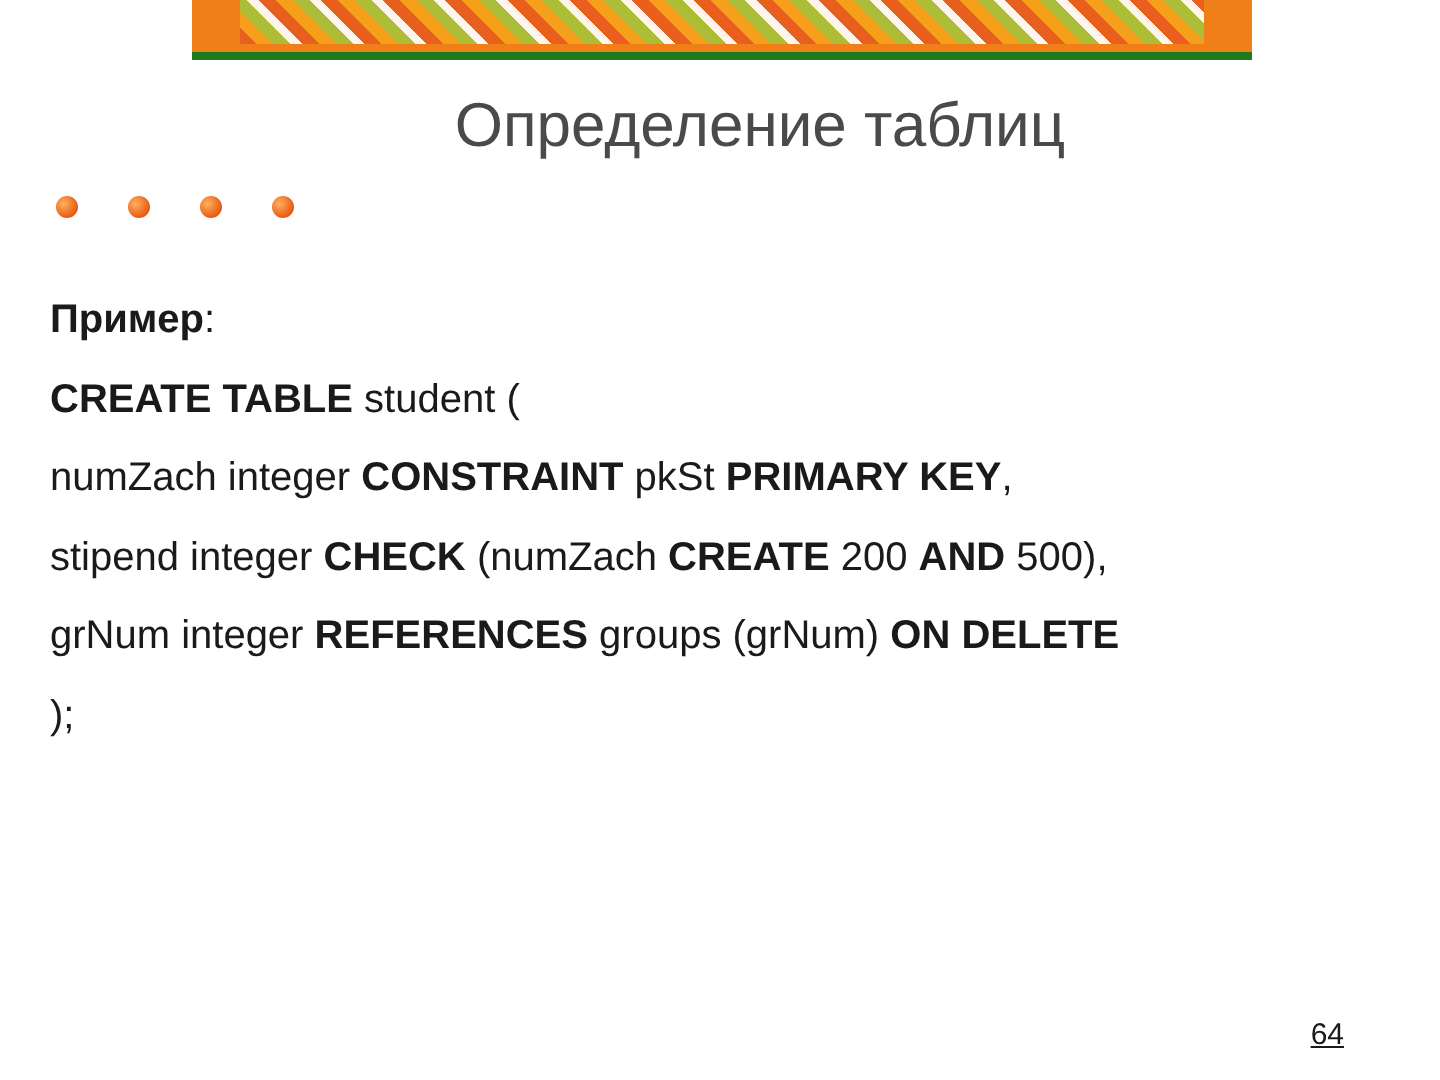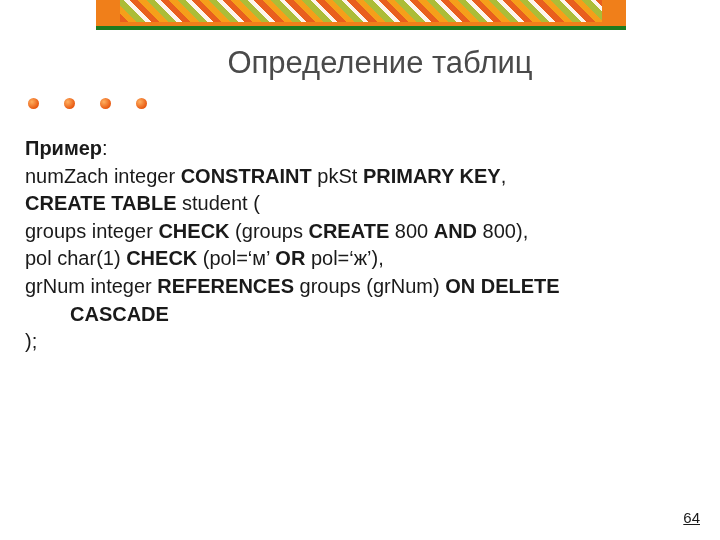--- a/index.html
+++ b/index.html
@@ -72,29 +72,29 @@
   .content {
     position: absolute;
     top: 135px;
     left: 25px;
     right: 25px;
     font-size: 20px;
     line-height: 1.38;
     color: #1a1a1a;
   }
   .content p {
-    margin: 0 0 0 0;
+    margin: 12px 0 0 0;
   }
   .indent {
     padding-left: 45px;
   }
   .pagenum {
     position: absolute;
     bottom: 14px;
-    right: 20px;
+    right: 48px;
     font-size: 15px;
     color: #1a1a1a;
     text-decoration: underline;
   }
   b { font-weight: 700; }
 </style>
 </head>
 <body>
 
 <div class="banner-wrap">
@@ -107,22 +107,20 @@
 
 <div class="bullets">
   <div class="dot"></div>
   <div class="dot"></div>
   <div class="dot"></div>
   <div class="dot"></div>
 </div>
 
 <div class="content">
   <p><b>Пример</b>:</p>
+  <p><b>CREATE TABLE</b><span> student (</span></p>
   <p><span>numZach integer </span><b>CONSTRAINT</b><span> pkSt </span><b>PRIMARY KEY</b><span>,</span></p>
-  <p><b>CREATE TABLE</b><span> student (</span></p>
-  <p><span>groups integer </span><b>CHECK</b><span> (groups </span><b>CREATE</b><span> 800 </span><b>AND</b><span> 800),</span></p>
-  <p><span>pol char(1) </span><b>CHECK</b><span> (pol=‘м’ </span><b>OR</b><span> pol=‘ж’),</span></p>
+  <p><span>stipend integer </span><b>CHECK</b><span> (numZach </span><b>CREATE</b><span> 200 </span><b>AND</b><span> 500),</span></p>
   <p><span>grNum integer </span><b>REFERENCES</b><span> groups (grNum) </span><b>ON DELETE</b></p>
-  <p class="indent"><b>CASCADE</b></p>
   <p>);</p>
 </div>
 
 <div class="pagenum">64</div>
 
 </body></html>

